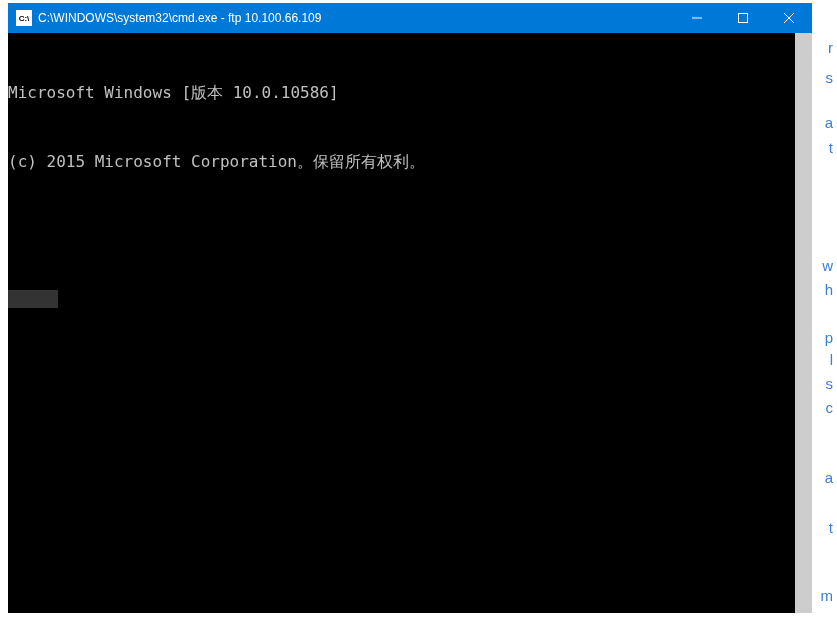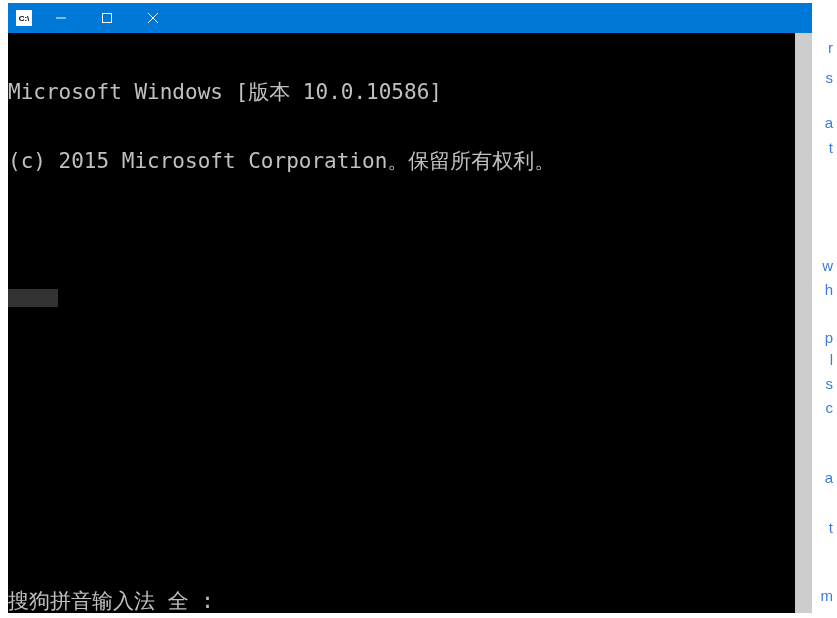--- a/index.html
+++ b/index.html
@@ -67,21 +67,21 @@
     }
     .titlebar-btn svg {
       width: 10px;
       height: 10px;
     }
     .terminal-content {
       flex: 1;
       background: #000000;
       color: #c0c0c0;
       font-family: "NSimSun", "SimSun", "Consolas", monospace;
-      font-size: 21px;
+      font-size: 16px;
       line-height: 23px;
       padding: 2px 0 0 0;
       white-space: pre;
       overflow: hidden;
       position: relative;
     }
     .terminal-line {
       min-height: 23px;
     }
     .redacted {
@@ -132,20 +132,21 @@
       height: 100%;
       background: #cdcdcd;
     }
   </style>
 </head>
 <body>
 
 <div class="window">
   <div class="titlebar">
     <div class="titlebar-icon">C:\</div>
+    <div class="titlebar-title">C:\WINDOWS\system32\cmd.exe - ftp  10.100.66.109</div>
     <div class="titlebar-buttons">
       <div class="titlebar-btn">
         <svg viewBox="0 0 10 10">
             <line x1="0" y1="5" x2="10" y2="5" stroke="#ffffff" stroke-width="1"></line>
           </svg>
       </div>
       <div class="titlebar-btn">
         <svg viewBox="0 0 10 10">
             <rect x="0.5" y="0.5" width="9" height="9" stroke="#ffffff" stroke-width="1" fill="none"></rect>
           </svg>
@@ -160,21 +161,20 @@
   </div>
   <div class="terminal-content">
     <div class="terminal-line">Microsoft Windows [版本 10.0.10586]</div>
     <div class="terminal-line">(c) 2015 Microsoft Corporation。保留所有权利。</div>
     <div class="terminal-line"></div>
     <div class="terminal-line"><span class="redacted"></span></div>
     
     
     
     
-    <div class="terminal-line ime-line">搜狗拼音输入法 全 :</div>
   </div>
   <div class="scrollbar-vertical">
     <div class="scrollbar-vertical-thumb"></div>
   </div>
 </div>
 
 <div class="right-strip">
   <span class="right-char" style="top: 40px;">r</span>
   <span class="right-char" style="top: 70px;">s</span>
   <span class="right-char" style="top: 115px;">a</span>

